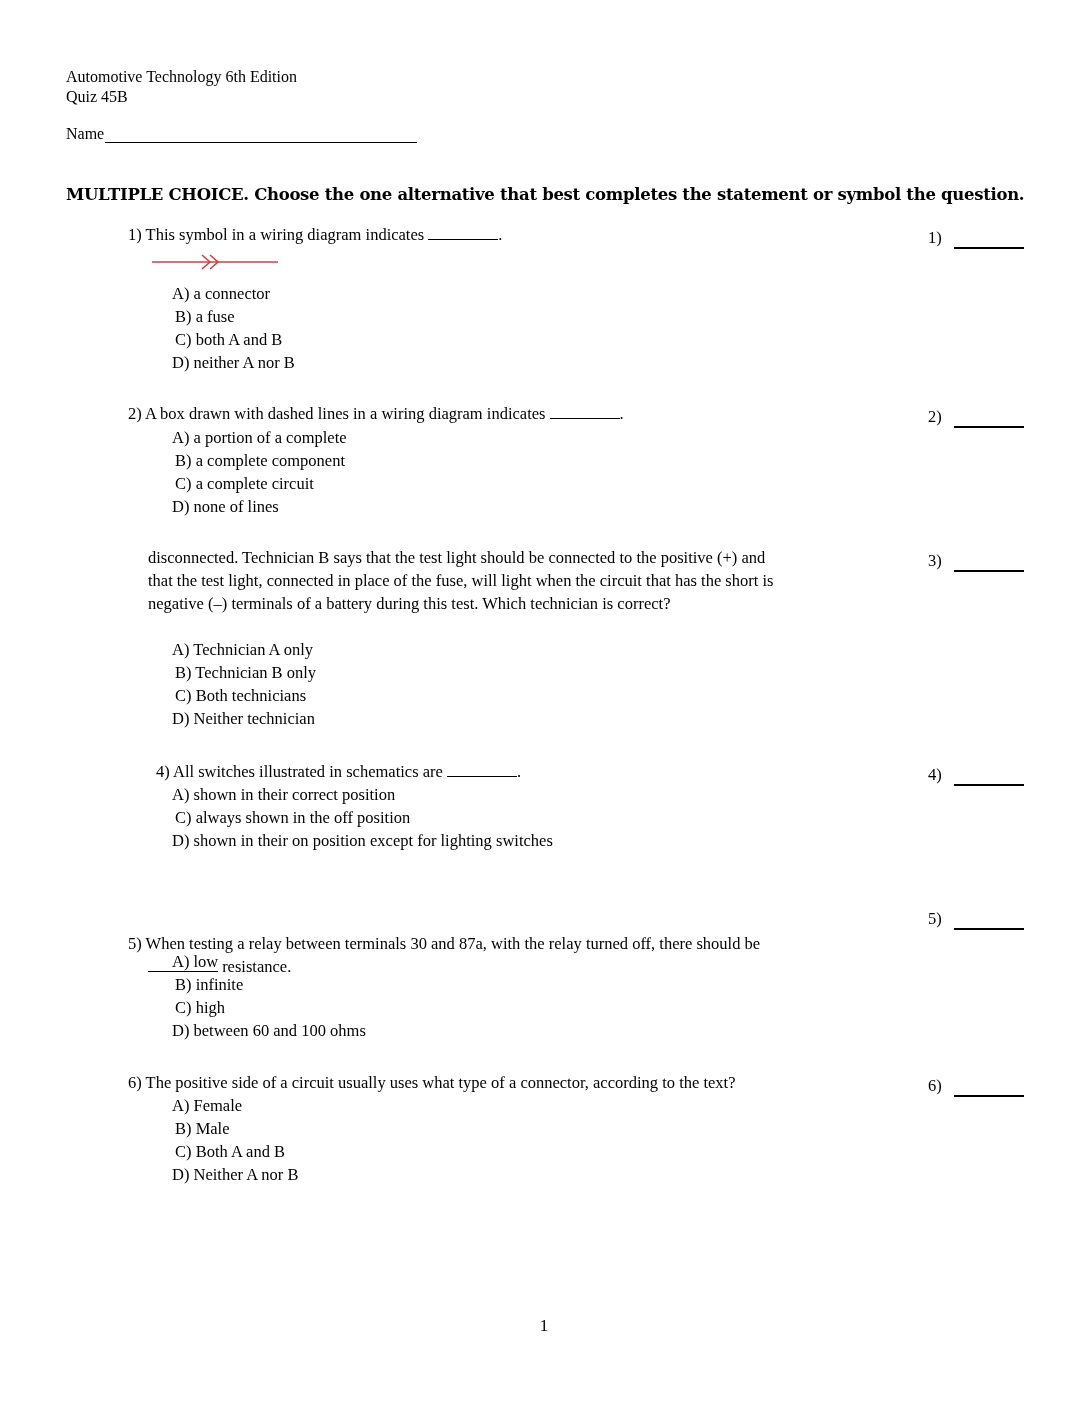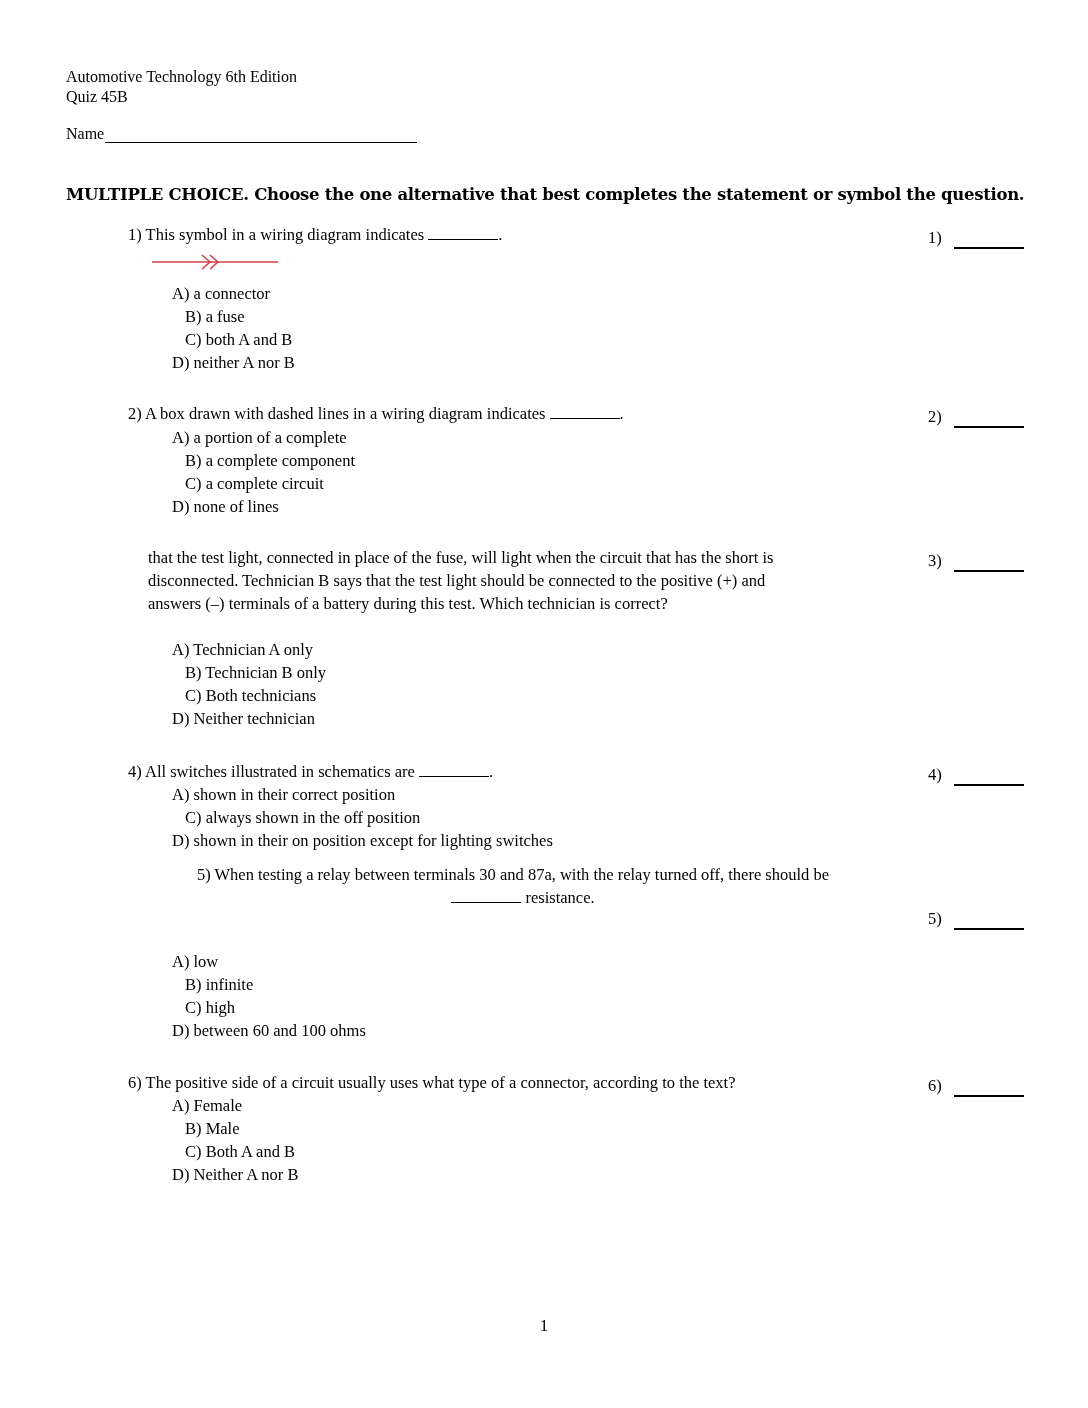--- a/index.html
+++ b/index.html
@@ -10,21 +10,21 @@
   .abs { position: absolute; }
   .hdr { left: 66px; font-size: 16px; line-height: 20px; }
   .name-row { left: 66px; top: 124px; font-size: 16px; display: flex; align-items: flex-end; }
   .name-line { display: inline-block; width: 312px; border-bottom: 1px solid #000; height: 18px; margin-left: 1px; }
   .instr { left: 66px; top: 185px; font-size: 16.5px; font-weight: bold; font-family: "DejaVu Serif", serif; letter-spacing: -0.3px; white-space: nowrap; }
   .q { font-size: 16.5px; line-height: 23px; }
   .stem { position: absolute; left: 128px; width: 770px; }
   .stem .cont { padding-left: 20px; }
   .opts { position: absolute; left: 172px; }
   .opt { height: 23px; line-height: 23px; white-space: nowrap; }
-  .opt.indent { padding-left: 3px; margin-left: 10px; }
+  .opt.indent { padding-left: 3px; }
   .ans { position: absolute; left: 928px; display: flex; align-items: flex-end; font-size: 16.5px; }
   .ans-line { display: inline-block; width: 70px; border-bottom: 2px solid #000; margin-left: 12px; height: 14px; }
   .blank { display: inline-block; width: 70px; border-bottom: 1px solid #000; height: 14px; vertical-align: baseline; }
   .page-num { left: 0; width: 1088px; text-align: center; top: 1316px; font-size: 17px; }
   .symbol { left: 150px; top: 252px; }
 </style>
 </head>
 <body>
 
 <div class="abs hdr" style="top:67px;">Automotive Technology 6th Edition</div>
@@ -70,53 +70,53 @@
     <div class="opt">D) none of lines</div>
   </div>
   <div class="ans" style="top:405px;">
     <span>2)</span>
       <span class="ans-line"></span>
   </div>
 </div>
 
 <div class="q">
   <div class="stem" style="top:546px;">
+    <div class="cont">disconnected. Technician B says that the test light should be connected to the positive (+) and</div>
     <div class="cont">that the test light, connected in place of the fuse, will light when the circuit that has the short is</div>
-    <div class="cont">disconnected. Technician B says that the test light should be connected to the positive (+) and</div>
-    <div class="cont">answers (–) terminals of a battery during this test. Which technician is correct?</div>
+    <div class="cont">negative (–) terminals of a battery during this test. Which technician is correct?</div>
   </div>
   <div class="opts" style="top:638px;">
     <div class="opt">A) Technician A only</div>
     <div class="opt indent">B) Technician B only</div>
     <div class="opt indent">C) Both technicians</div>
     <div class="opt">D) Neither technician</div>
   </div>
   <div class="ans" style="top:549px;">
     <span>3)</span>
       <span class="ans-line"></span>
   </div>
 </div>
 
 <div class="q">
-  <div class="stem" style="top:760px;">
+  <div class="stem" style="top:760px;margin-left:28px;">
     <span>4) All switches illustrated in schematics are </span><span class="blank"></span><span>.</span>
   </div>
   <div class="opts" style="top:783px;">
     <div class="opt">A) shown in their correct position</div>
     <div class="opt indent">C) always shown in the off position</div>
     <div class="opt">D) shown in their on position except for lighting switches</div>
   </div>
   <div class="ans" style="top:763px;">
     <span>4)</span>
       <span class="ans-line"></span>
   </div>
 </div>
 
 <div class="q">
-  <div class="stem" style="top:863px;text-align:center;">
+  <div class="stem" style="top:932px;">
     <div>5) When testing a relay between terminals 30 and 87a, with the relay turned off, there should be</div>
     <div class="cont"><span class="blank"></span><span> resistance.</span></div>
   </div>
   <div class="opts" style="top:950px;">
     <div class="opt">A) low</div>
     <div class="opt indent">B) infinite</div>
     <div class="opt indent">C) high</div>
     <div class="opt">D) between 60 and 100 ohms</div>
   </div>
   <div class="ans" style="top:907px;">

